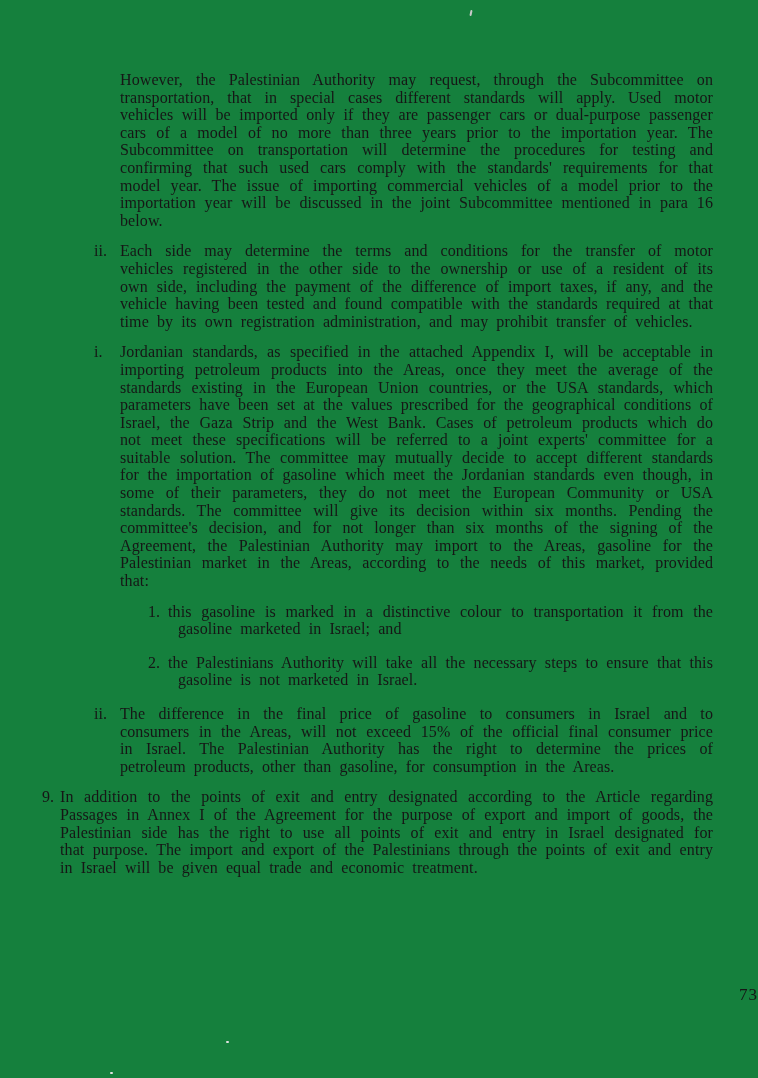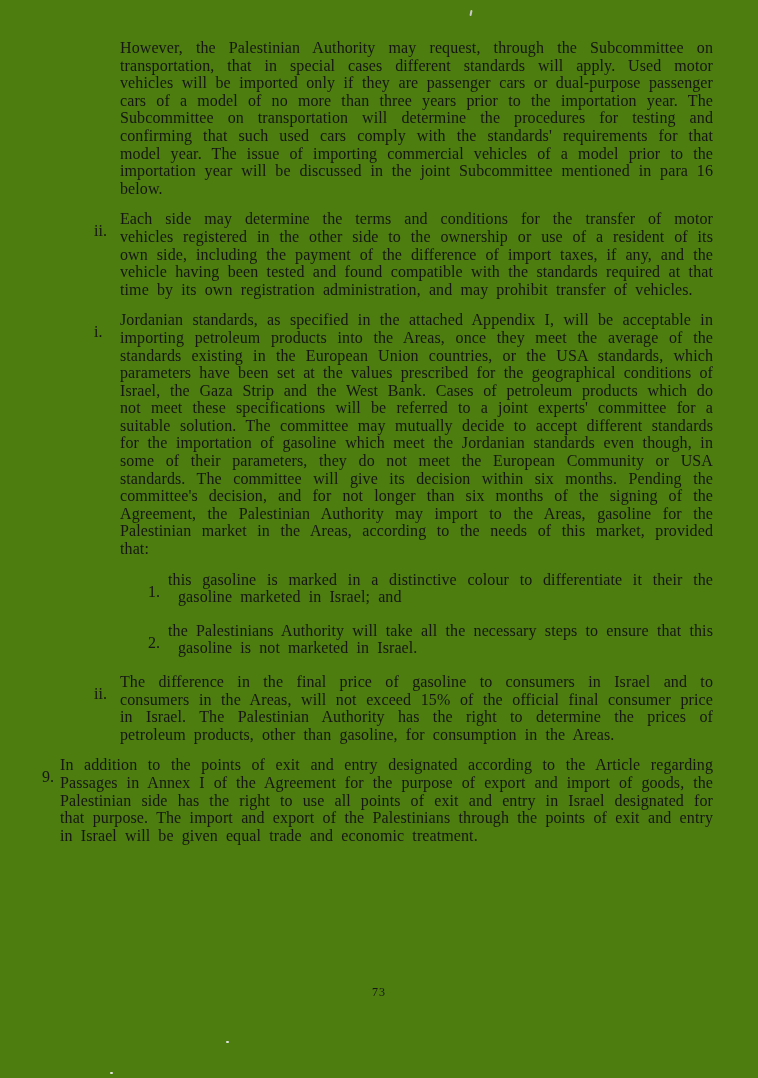--- a/index.html
+++ b/index.html
@@ -4,55 +4,55 @@
 <style>
   html, body {
     margin: 0;
     padding: 0;
     background: #ffffff;
   }
   .page {
     position: relative;
     width: 758px;
     height: 1078px;
-    background: #4d7c0f;
+    background: #15803d;
     font-family: "Liberation Serif", "DejaVu Serif", serif;
     color: #161616;
     overflow: hidden;
     box-sizing: border-box;
-    padding-top: 39px;
+    padding-top: 71px;
   }
   .block {
     position: relative;
     text-align: justify;
     font-size: 16px;
     line-height: 17.6px;
     word-spacing: 4px;
     letter-spacing: 0.1px;
   }
   .marker {
     position: absolute;
-    top: 12px;
+    top: 0;
     text-align: right;
     word-spacing: 0;
   }
   .b-para  { margin: 0 45px 13px 120px; }
   .b-item  { margin: 0 45px 13px 120px; }
   .b-item .marker { left: -26px; }
   .b-sub   { margin: 0 45px 16px 178px; text-indent: -10px; }
   .b-sub .marker  { left: -30px; text-indent: 0; }
   .b-nine  { margin: 0 45px 0 60px; }
   .b-nine .marker { left: -18px; }
   .page-number {
     position: absolute;
     top: 985px;
     left: 0;
     width: 758px;
-    text-align: center;
-    font-size: 12px;
+    text-align: right;
+    font-size: 17px;
     letter-spacing: 1px;
   }
   .artifact {
     position: absolute;
     background: #c9c9c9;
     border-radius: 1px;
   }
   .artifact.a1 { left: 470px; top: 10px;  width: 2px; height: 6px; transform: rotate(12deg); }
   .artifact.a2 { left: 226px; top: 1041px; width: 3px; height: 2px; background:#e2e2e2; }
   .artifact.a3 { left: 110px; top: 1072px; width: 3px; height: 2px; background:#e2e2e2; }
@@ -75,21 +75,21 @@
     <span>Each side may determine the terms and conditions for the transfer of motor vehicles registered in the other side to the ownership or use of a resident of its own side, including the payment of the difference of import taxes, if any, and the vehicle having been tested and found compatible with the standards required at that time by its own registration administration, and may prohibit transfer of vehicles.</span>
   </div>
 
   <div class="block b-item">
     <span class="marker">i.</span>
     <span>Jordanian standards, as specified in the attached Appendix I, will be acceptable in importing petroleum products into the Areas, once they meet the average of the standards existing in the European Union countries, or the USA standards, which parameters have been set at the values prescribed for the geographical conditions of Israel, the Gaza Strip and the West Bank. Cases of petroleum products which do not meet these specifications will be referred to a joint experts' committee for a suitable solution. The committee may mutually decide to accept different standards for the importation of gasoline which meet the Jordanian standards even though, in some of their parameters, they do not meet the European Community or USA standards. The committee will give its decision within six months. Pending the committee's decision, and for not longer than six months of the signing of the Agreement, the Palestinian Authority may import to the Areas, gasoline for the Palestinian market in the Areas, according to the needs of this market, provided that:</span>
   </div>
 
   <div class="block b-sub">
     <span class="marker">1.</span>
-    <span>this gasoline is marked in a distinctive colour to differentiate it their the gasoline marketed in Israel; and</span>
+    <span>this gasoline is marked in a distinctive colour to transportation it from the gasoline marketed in Israel; and</span>
   </div>
 
   <div class="block b-sub">
     <span class="marker">2.</span>
     <span>the Palestinians Authority will take all the necessary steps to ensure that this gasoline is not marketed in Israel.</span>
   </div>
 
   <div class="block b-item">
     <span class="marker">ii.</span>
     <span>The difference in the final price of gasoline to consumers in Israel and to consumers in the Areas, will not exceed 15% of the official final consumer price in Israel. The Palestinian Authority has the right to determine the prices of petroleum products, other than gasoline, for consumption in the Areas.</span>

